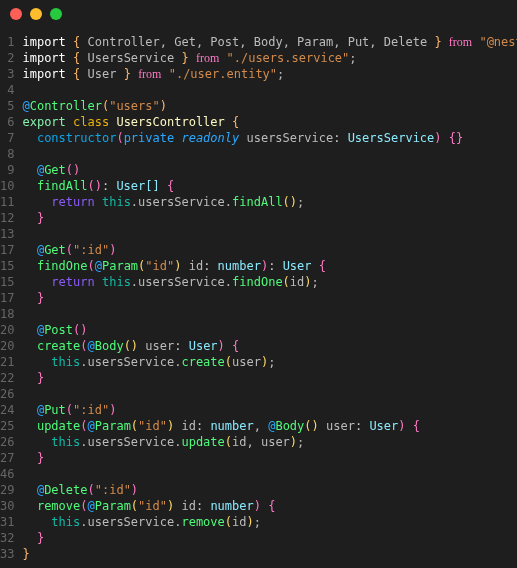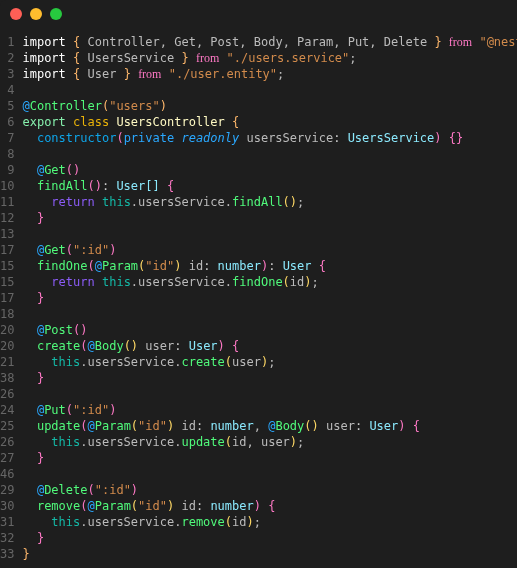--- a/index.html
+++ b/index.html
@@ -104,21 +104,21 @@
         <div>12</div>
         <div>13</div>
         <div>17</div>
         <div>15</div>
         <div>15</div>
         <div>17</div>
         <div>18</div>
         <div>20</div>
         <div>20</div>
         <div>21</div>
-        <div>38</div>
+        <div>22</div>
         <div>26</div>
         <div>24</div>
         <div>25</div>
         <div>26</div>
         <div>27</div>
         <div>46</div>
         <div>29</div>
         <div>30</div>
         <div>31</div>
         <div>32</div>

